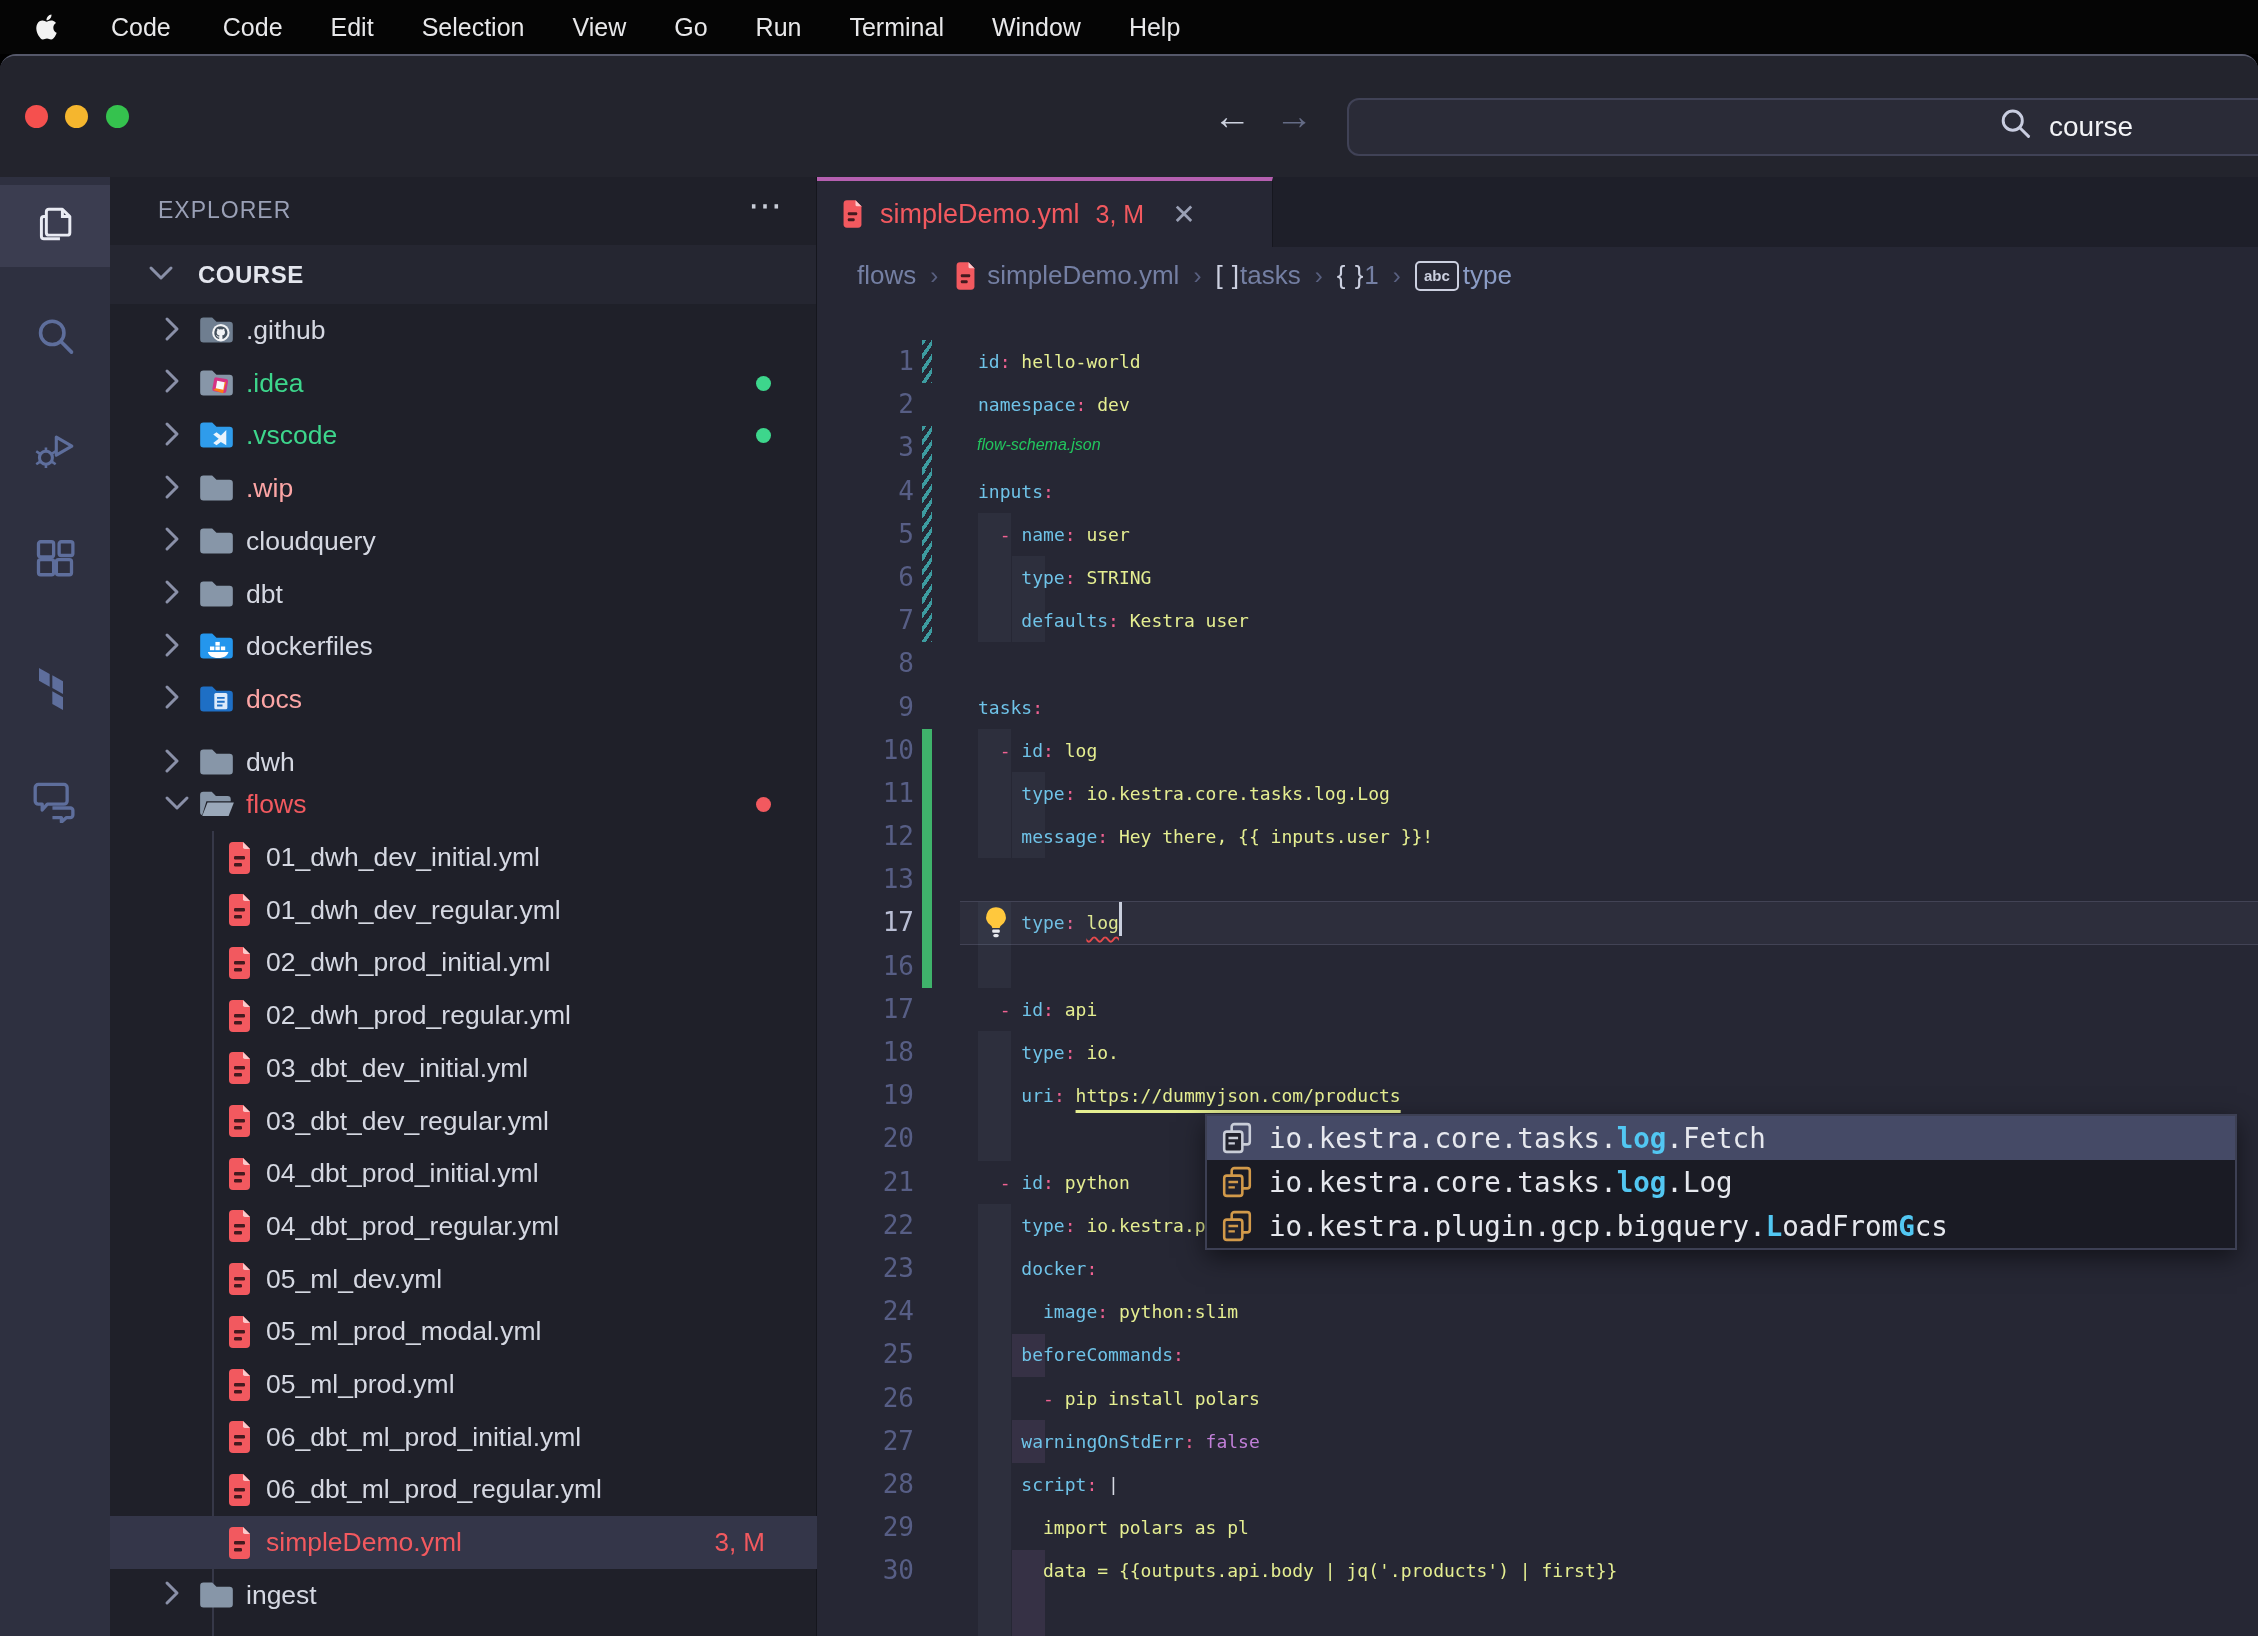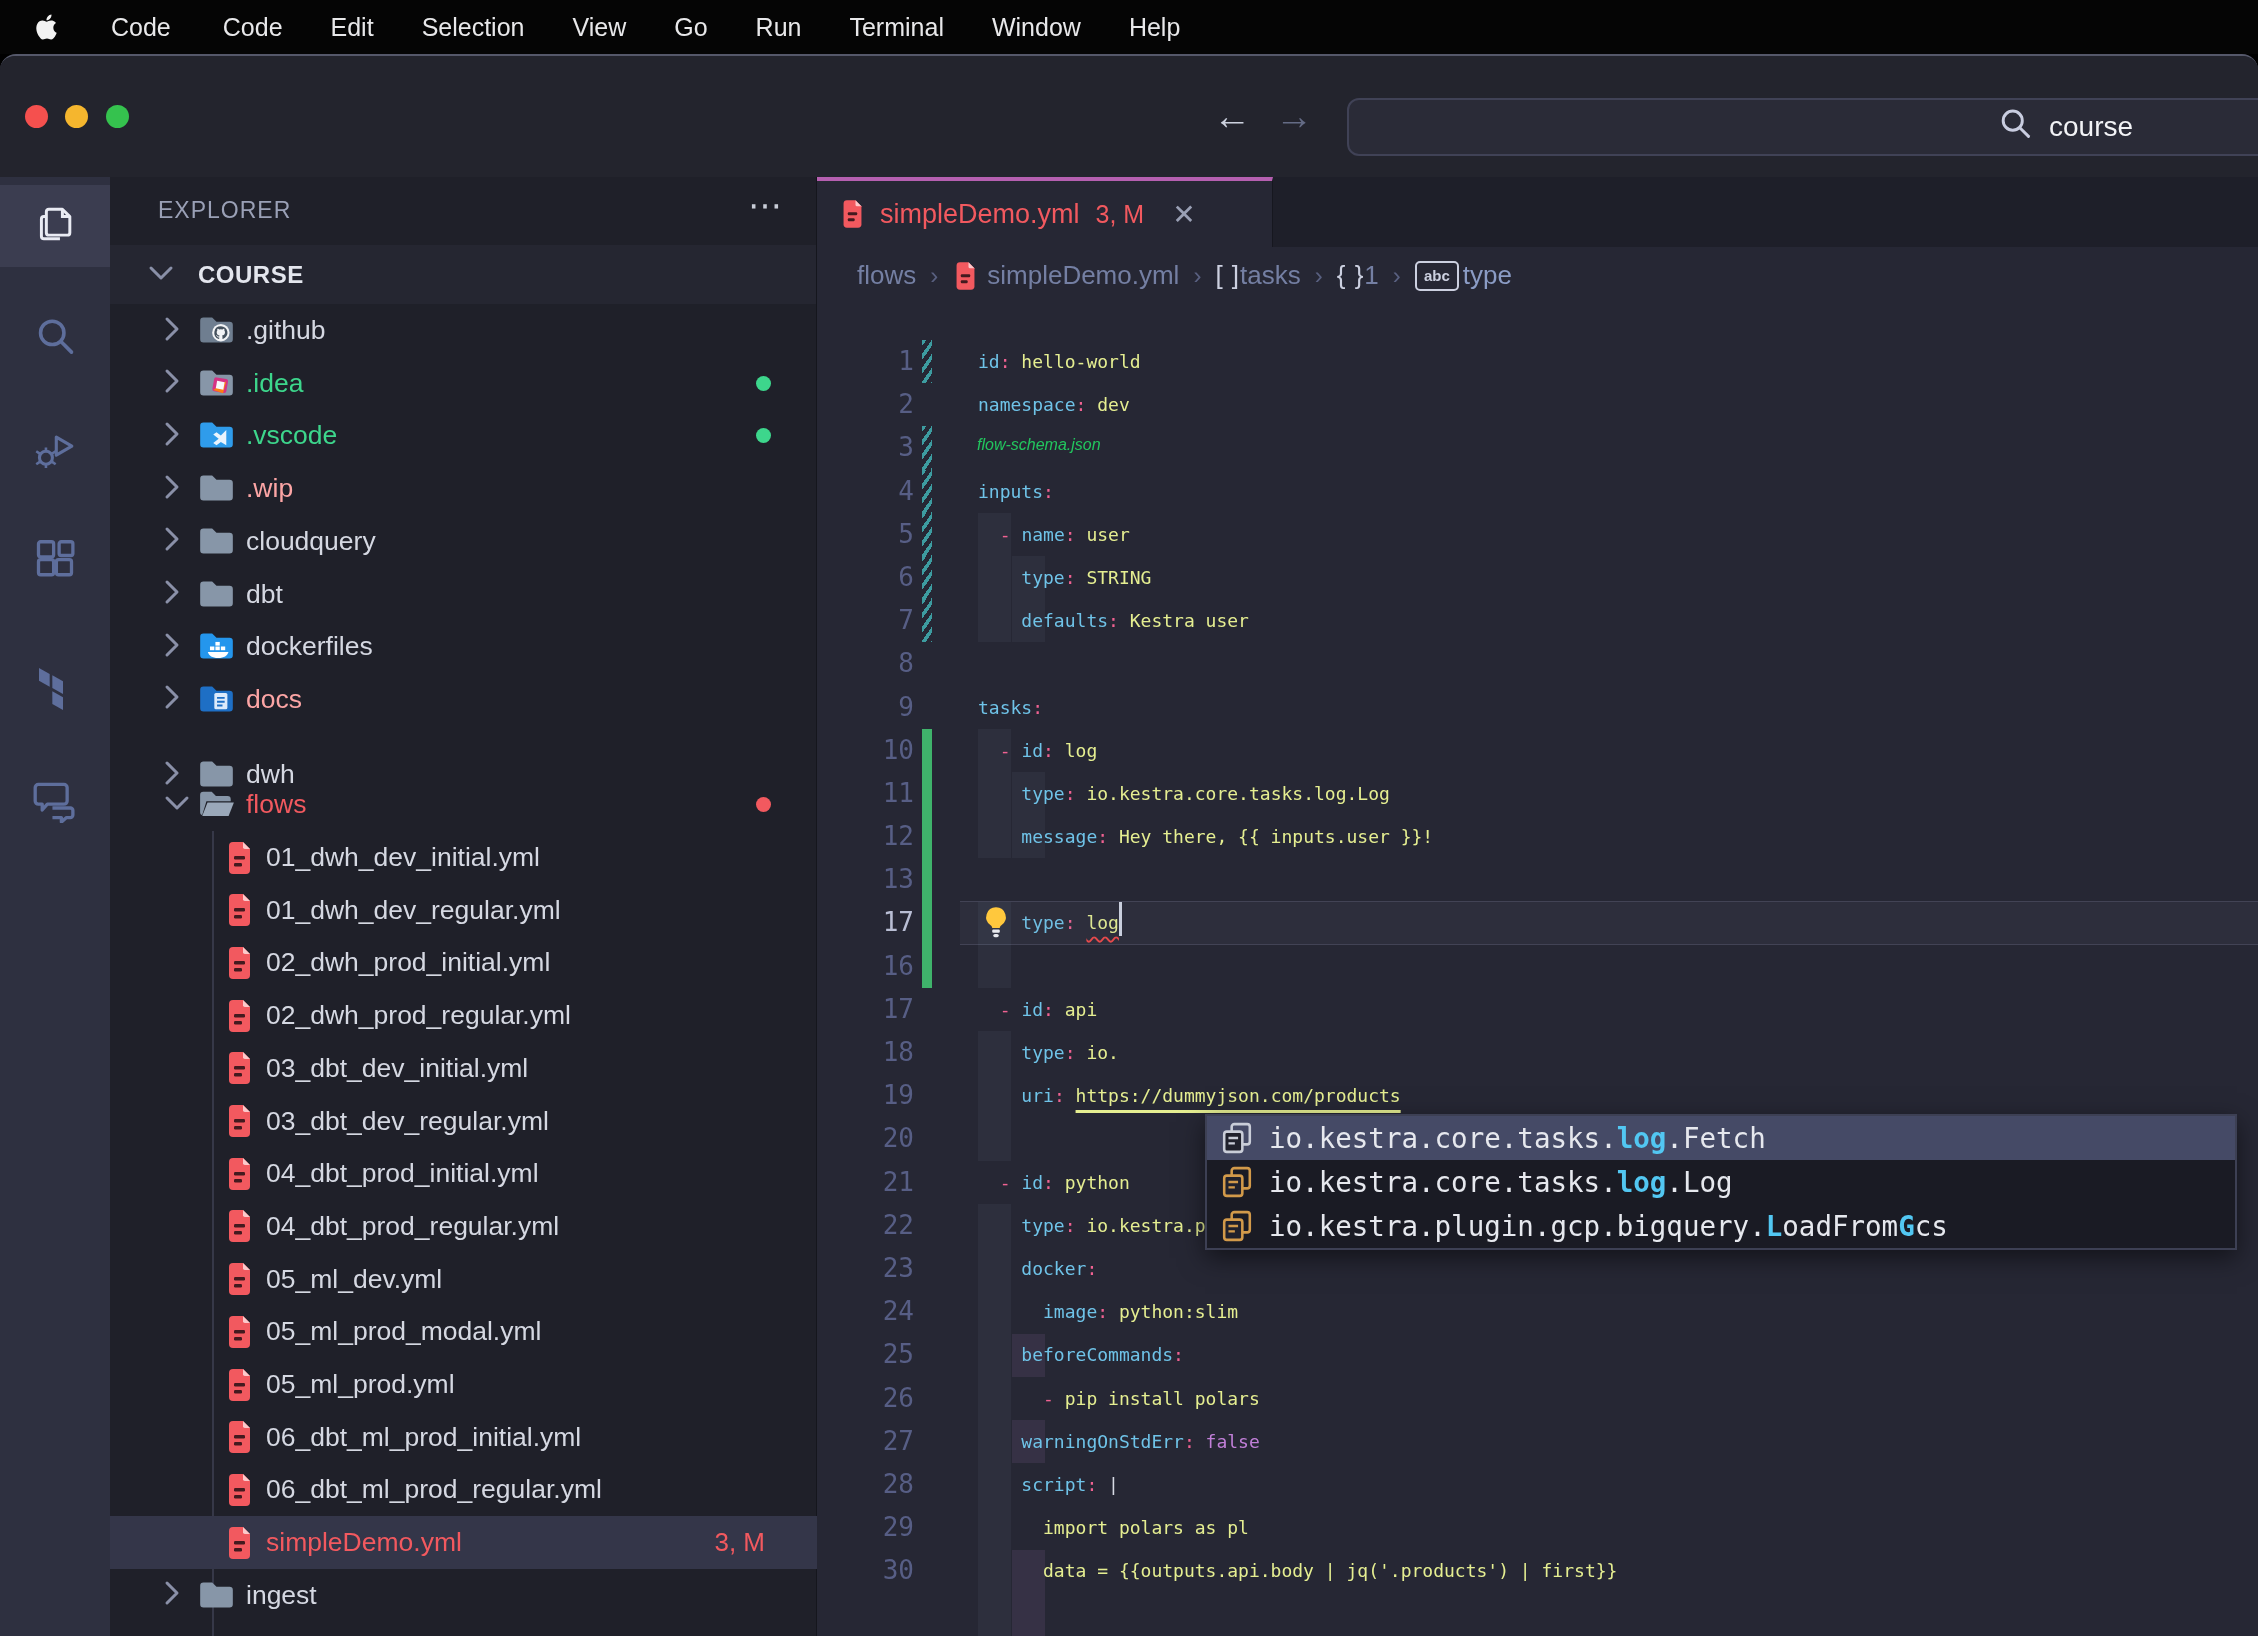--- a/index.html
+++ b/index.html
@@ -304,21 +304,21 @@
             </svg></span>
           <span class="tr-icon">
             <svg width="37" height="31" viewBox="0 0 34 28" fill="none" xmlns="http://www.w3.org/2000/svg">
               <path fill="#1e6fc5" d="M2 5a3 3 0 0 1 3-3h8l4 4h12a3 3 0 0 1 3 3v13a3 3 0 0 1-3 3H5a3 3 0 0 1-3-3z"></path>
               <rect x="15" y="8" width="12" height="15" rx="1.5" fill="#dceafb"></rect>
               <path stroke="#1e6fc5" stroke-width="1.8" d="M17.5 12.5h7M17.5 16h7M17.5 19.5h5"></path>
             </svg>
           </span>
           <span class="tr-label c-muted">docs</span>
         </div>
-        <div class="tree-row" style="top: 444px;">
+        <div class="tree-row" style="top: 432px;">
           <span class="tr-chev"><svg width="20" height="30" viewBox="0 0 16 24" fill="none" xmlns="http://www.w3.org/2000/svg">
               <path stroke="#8a90a8" stroke-width="2.4" stroke-linecap="round" stroke-linejoin="round" d="M4 4l8 8-8 8"></path>
             </svg></span>
           <span class="tr-icon">
             <svg width="37" height="31" viewBox="0 0 34 28" fill="none" xmlns="http://www.w3.org/2000/svg">
               <path fill="#8796a8" d="M2 5a3 3 0 0 1 3-3h8l4 4h12a3 3 0 0 1 3 3v13a3 3 0 0 1-3 3H5a3 3 0 0 1-3-3z"></path>
             </svg>
           </span>
           <span class="tr-label c-default">dwh</span>
         </div>

